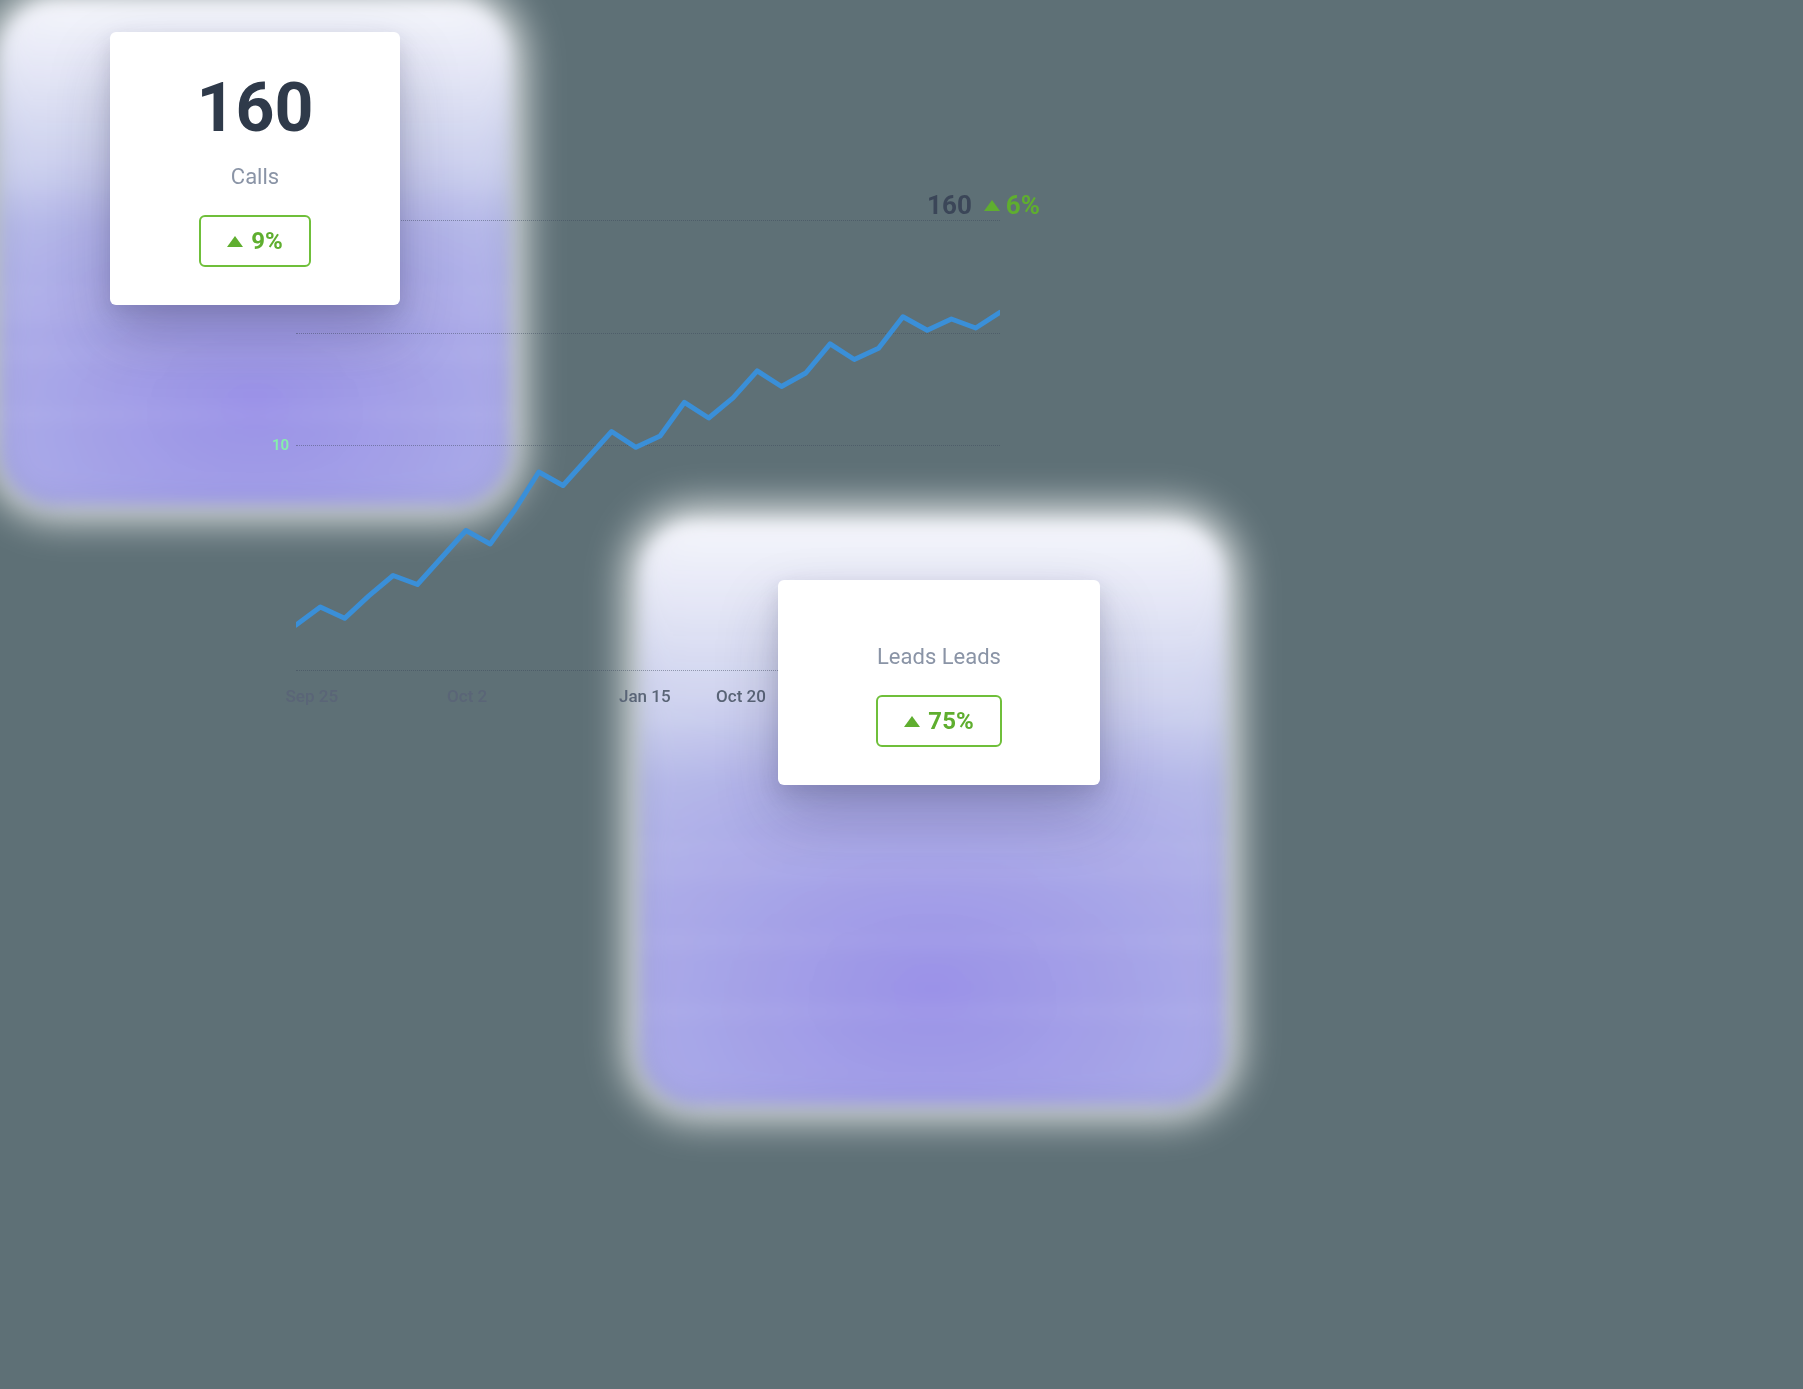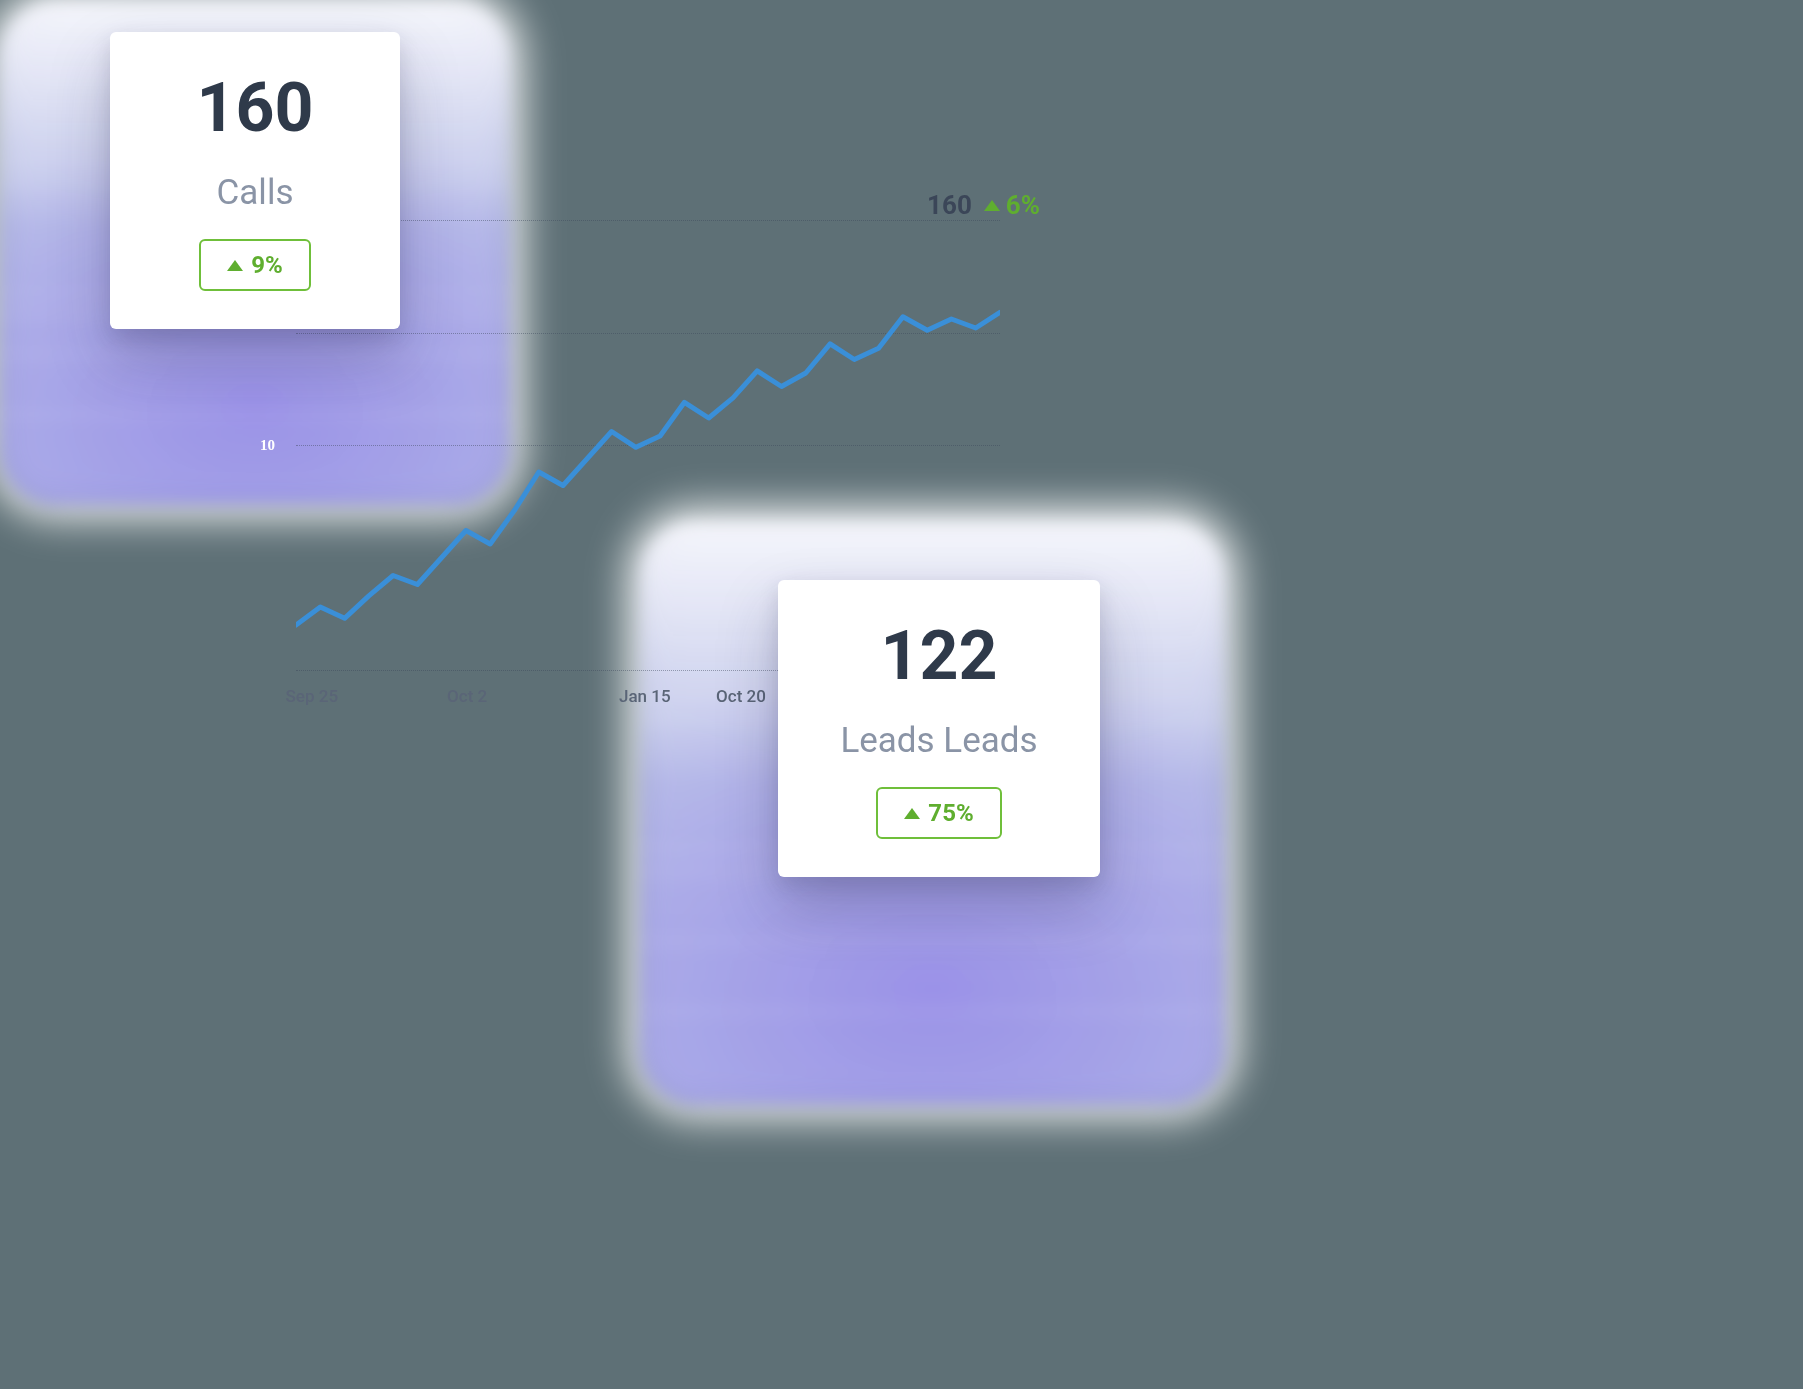--- a/index.html
+++ b/index.html
@@ -56,22 +56,22 @@
     padding:42px 30px 38px 30px;
     box-sizing:border-box;
   }
   .stat-value{
     font-size:68px;
     font-weight:700;
     color:#2f3a4a;
     line-height:1;
   }
   .stat-label{
-    margin-top:30px;
-    font-size:35px;
+    margin-top:22px;
+    font-size:22px;
     color:#8a94a6;
     font-weight:400;
   }
   .delta-badge{
     display:inline-flex;
     align-items:center;
     justify-content:center;
     gap:8px;
     margin-top:26px;
     border:2px solid #6fbf3a;
@@ -96,26 +96,25 @@
     width:740px;
     height:450px;
   }
   .grid-line{
     position:absolute;
     left:36px;right:0;
     border-top:1px dotted rgba(60,70,90,.45);
   }
   .y-tick{
     position:absolute;
-    left:0;
+    left:12px;
     font-size:15px;
-    color:#ffffff;
+    color:#86efac;
     font-weight:600;
     transform:translateY(-50%);
-    font-family:Liberation Serif, serif;
   }
   .x-tick{
     position:absolute;
     bottom:-36px;
     font-size:17px;
     color:#5a6577;
     font-weight:500;
     transform:translateX(-50%);
     white-space:nowrap;
   }
@@ -202,21 +201,20 @@
   <div class="stat-card" style="left:110px;top:32px;width:290px;">
     <div class="stat-value">160</div>
     <div class="stat-label">Calls</div>
     <div class="delta-badge">
       <span class="up-tri"></span>
       <span>9%</span>
     </div>
   </div>
 
   <div class="stat-card" style="left:778px;top:580px;width:322px;">
-    <div class="stat-value">122</div>
     <div class="stat-label">Leads Leads</div>
     <div class="delta-badge">
       <span class="up-tri"></span>
       <span>75%</span>
     </div>
   </div>
 
 </div>
 
 </body></html>

